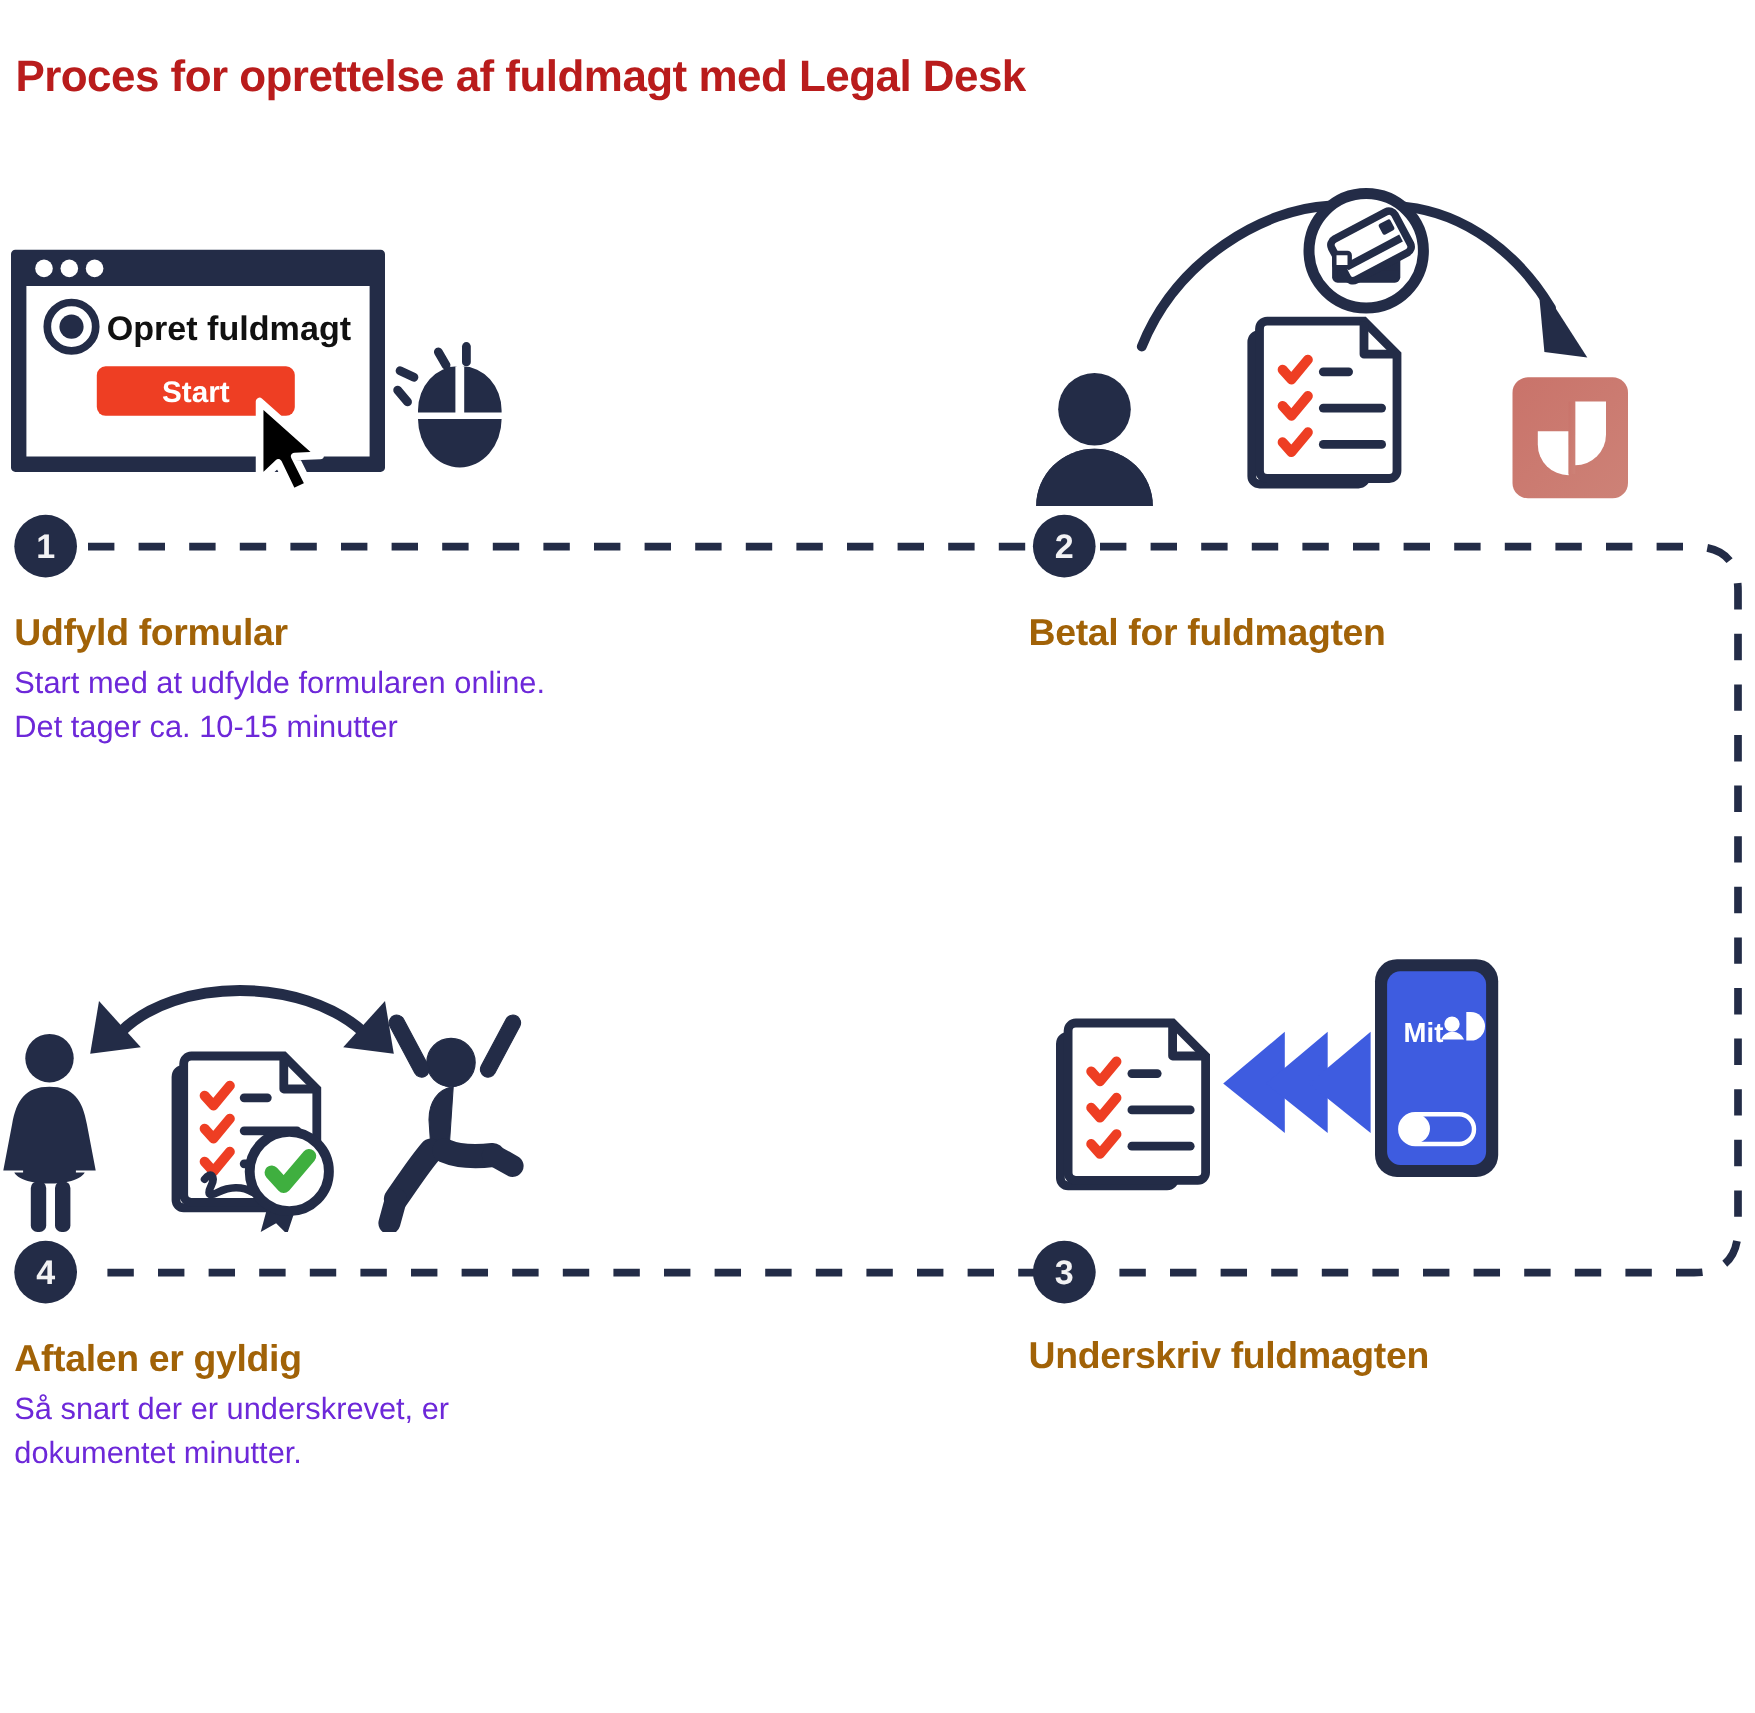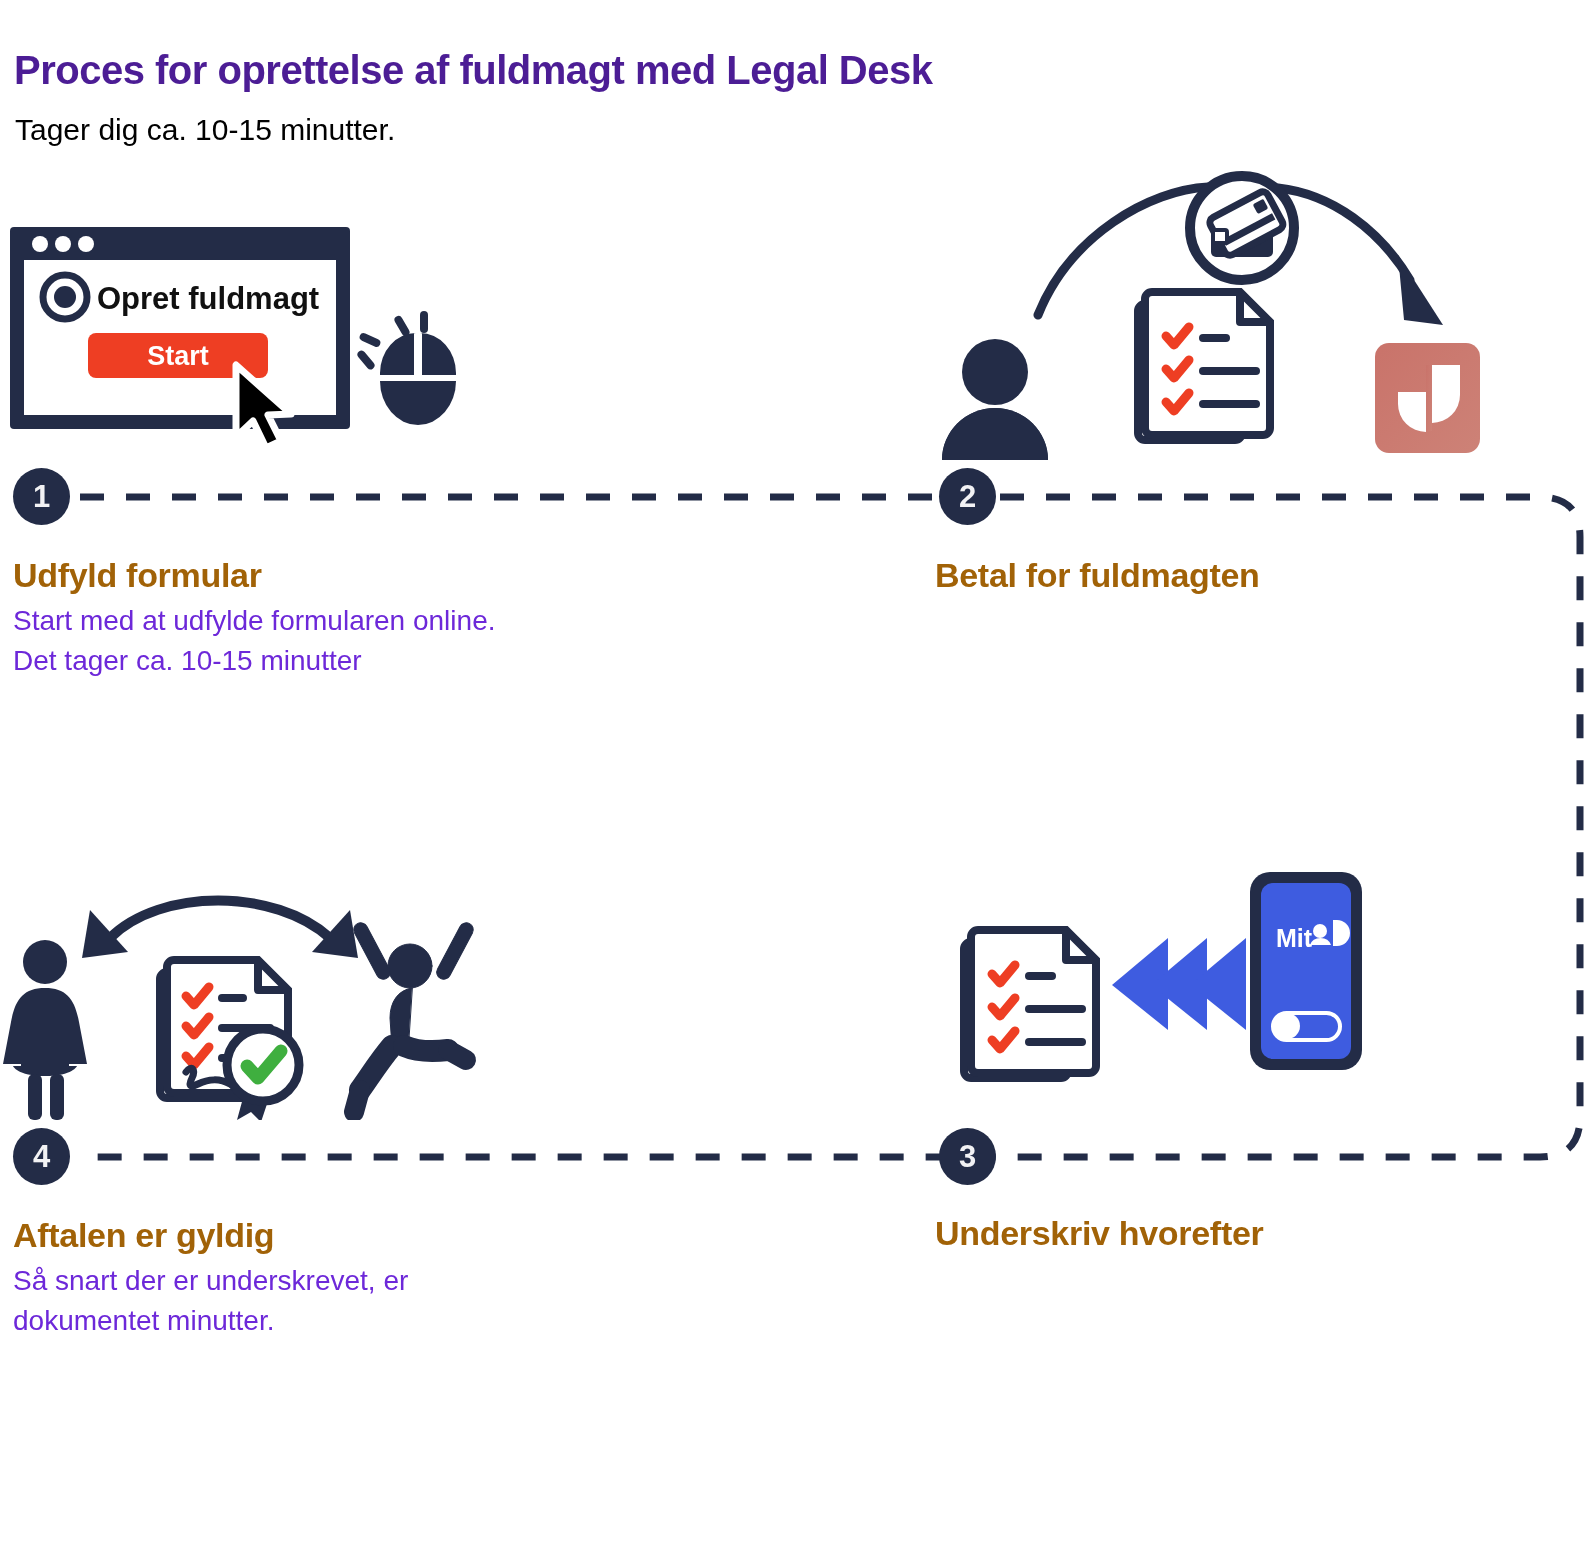--- a/index.html
+++ b/index.html
@@ -20,21 +20,21 @@
   }
 
   
   .page-title {
     position: absolute;
     left: 14px;
     top: 48px;
     font-size: 40px;
     font-weight: bold;
     letter-spacing: -0.5px;
-    color: #4c1d95;
+    color: #b91c1c;
     white-space: nowrap;
     text-align: right;
   }
   .page-subtitle {
     position: absolute;
     left: 15px;
     top: 113px;
     font-size: 30px;
     font-weight: normal;
     color: #000;
@@ -94,21 +94,20 @@
   .illo-2 { left: 920px; top: 160px;  width: 580px; height: 300px; }
   .illo-3 { left: 920px; top: 830px;  width: 450px; height: 270px; }
   .illo-4 { left: 0px;   top: 860px;  width: 500px; height: 260px; }
 </style>
 </head>
 <body>
 
 <div id="page">
 
   <div class="page-title">Proces for oprettelse af fuldmagt med Legal Desk</div>
-  <div class="page-subtitle">Tager dig ca. 10-15 minutter.</div>
 
   <svg class="track" viewBox="0 0 1595 1557" xmlns="http://www.w3.org/2000/svg">
 
     <path d="M 80 497 L 1540 497 Q 1580 497 1580 537 L 1580 1117 Q 1580 1157 1540 1157 L 80 1157" fill="none" stroke="#232c47" stroke-width="7" stroke-dasharray="24 22" stroke-linecap="butt"></path>
   </svg>
 
   <div class="illo illo-1">
     <svg width="500" height="240" viewBox="0 0 500 240" xmlns="http://www.w3.org/2000/svg">
 
       <g>
@@ -301,21 +300,21 @@
     <div class="step-title">Udfyld formular</div>
     <div class="step-desc">Start med at udfylde formularen online.
 Det tager ca. 10-15 minutter</div>
   </div>
 
   <div class="step-text text-2">
     <div class="step-title">Betal for fuldmagten</div>
   </div>
 
   <div class="step-text text-3">
-    <div class="step-title">Underskriv hvorefter</div>
+    <div class="step-title">Underskriv fuldmagten</div>
   </div>
 
   <div class="step-text text-4">
     <div class="step-title">Aftalen er gyldig</div>
     <div class="step-desc">Så snart der er underskrevet, er
 dokumentet minutter.</div>
   </div>
 
 </div>
 

